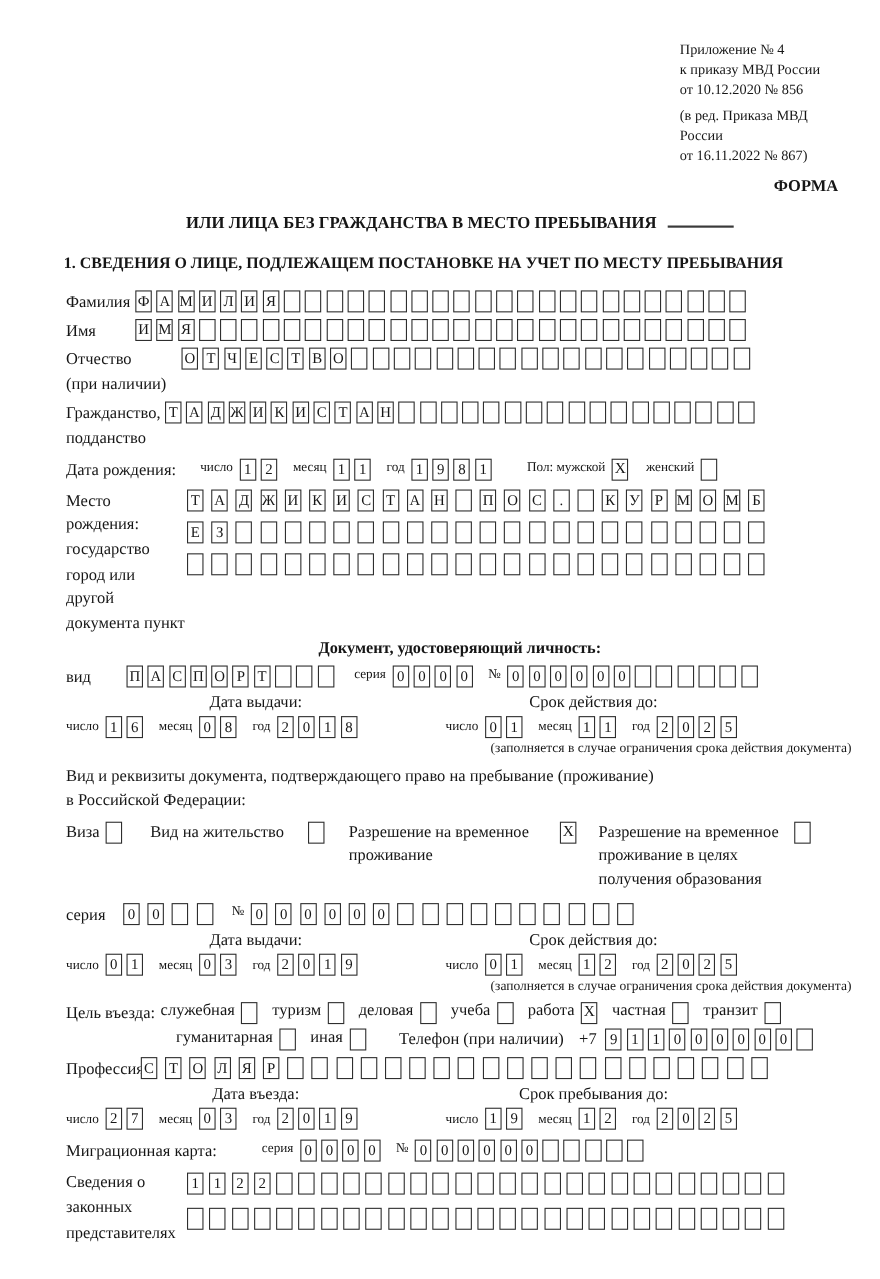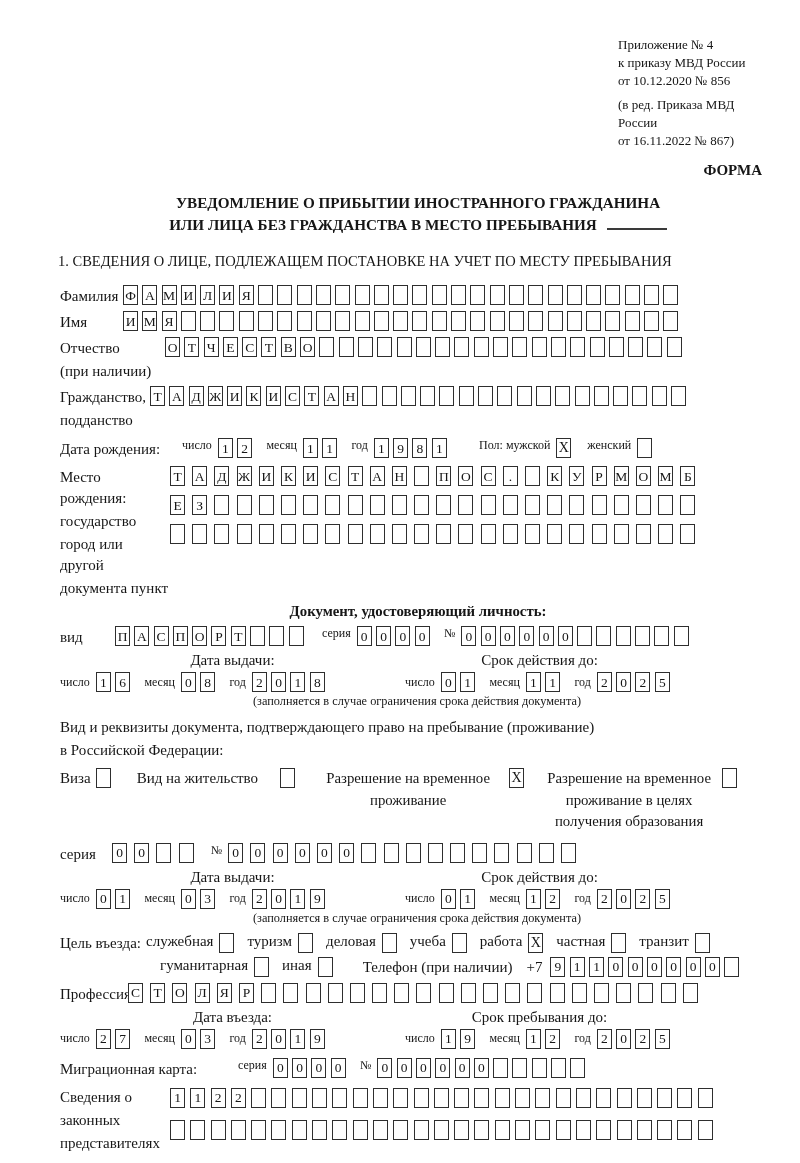--- a/index.html
+++ b/index.html
@@ -4,65 +4,64 @@
 <style>
   *{box-sizing:border-box}
   html,body{margin:0;padding:0;background:#ffffff}
   body{color:#161616;font-family:"Liberation Serif","DejaVu Serif",serif}
   .page{width:800px;height:1163px;padding:36px 24px 0 60px;overflow:hidden;background:#fff;position:relative}
   .hdr{margin-left:558px;font-size:13px;line-height:1.4}
   .hdr .sub{margin-top:5px}
   .forma{font-weight:bold;text-align:right;padding-right:14px;margin-top:12px;font-size:15px}
   .title{font-weight:bold;text-align:center;font-size:15.2px;margin-top:13px;line-height:1.42}
   .uline{display:inline-block;width:60px;border-bottom:2.2px solid #3a3a3a;height:13px;margin-left:10px}
-  .sec{font-weight:normal;font-size:14.5px;margin:18px 0 15px -2px}
+  .sec{font-weight:bold;font-size:14.5px;margin:18px 0 15px -2px}
   .frow{display:flex;align-items:flex-start;margin-bottom:4px}
   .vc{align-items:flex-start}
   .flabel{font-size:15px;flex:0 0 auto;padding-top:1px;line-height:21px}
   .flabel div{line-height:21px}
   .flabel div+div{margin-top:2px}
   .ilabel{font-size:15px;flex:0 0 auto;line-height:20px}
   .cells{display:flex;flex:0 0 auto}
   .cell{display:inline-flex;width:15px;height:20px;border:1.6px solid #2e2e2e;margin-right:4.3px;align-items:center;justify-content:center;font-size:13.5px;line-height:1;flex:0 0 auto;background:#fff}
   .g2 .cell{margin-right:7.2px}
   .g3 .cell{margin-right:5.3px}
   .cb{margin-right:0;font-size:14px}
   .mrows .cells{margin-bottom:9px}
   .mrows .cells:last-child{margin-bottom:0}
   .center-bold{font-weight:bold;text-align:center;font-size:14.8px;margin:3px 0 6px 0}
   .daterow{display:flex;margin-top:4px}
   .datecol{flex:0 0 auto}
   .datehead{text-align:center;font-size:15px;margin-bottom:3px}
   .dateline{display:flex;align-items:center}
   .dl{font-size:12px;margin:0 6px 0 10px}
   .dl:first-child{margin-left:0}
-  .note{font-size:12.3px;text-align:center;margin:2px 2px 7px 0}
+  .note{font-size:12.3px;text-align:right;margin:2px 2px 7px 0}
   .para{font-size:15px;line-height:1.5}
-  .vtext{text-align:center;font-size:14.8px;line-height:1.45}
+  .vtext{text-align:left;font-size:14.8px;line-height:1.45}
   .pl{font-size:15px;margin:0 6px 0 13px}
 </style>
 </head>
 <body>
 
 <div class="page">
 
   <div class="hdr">
     <div>Приложение № 4</div>
     <div>к приказу МВД России</div>
     <div>от 10.12.2020 № 856</div>
     <div class="sub">
       <div>(в ред. Приказа МВД России</div>
       <div>от 16.11.2022 № 867)</div>
     </div>
   </div>
 
   <div class="forma">ФОРМА</div>
 
   <div class="title">
-    <div>УВЕДОМЛЕНИЕ О ПРИБЫТИИ ИНОСТРАННОГО ГРАЖДАНИНА</div>
     <div><span>ИЛИ ЛИЦА БЕЗ ГРАЖДАНСТВА В МЕСТО ПРЕБЫВАНИЯ</span><span class="uline"></span></div>
   </div>
 
   <div class="sec">1. СВЕДЕНИЯ О ЛИЦЕ, ПОДЛЕЖАЩЕМ ПОСТАНОВКЕ НА УЧЕТ ПО МЕСТУ ПРЕБЫВАНИЯ</div>
 
   <div class="frow">
     <span class="flabel" style="width:63px">Фамилия</span>
     <div class="cells">
         <span class="cell">Ф</span>
         <span class="cell">А</span>

